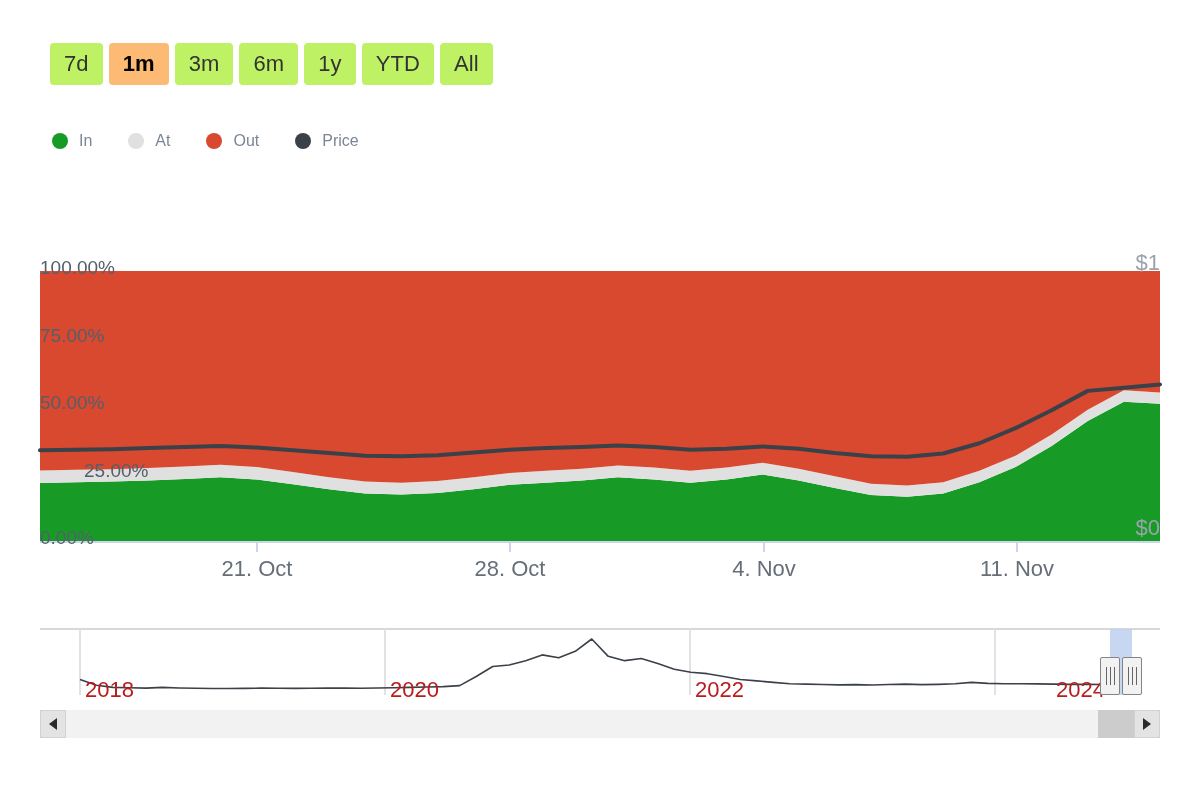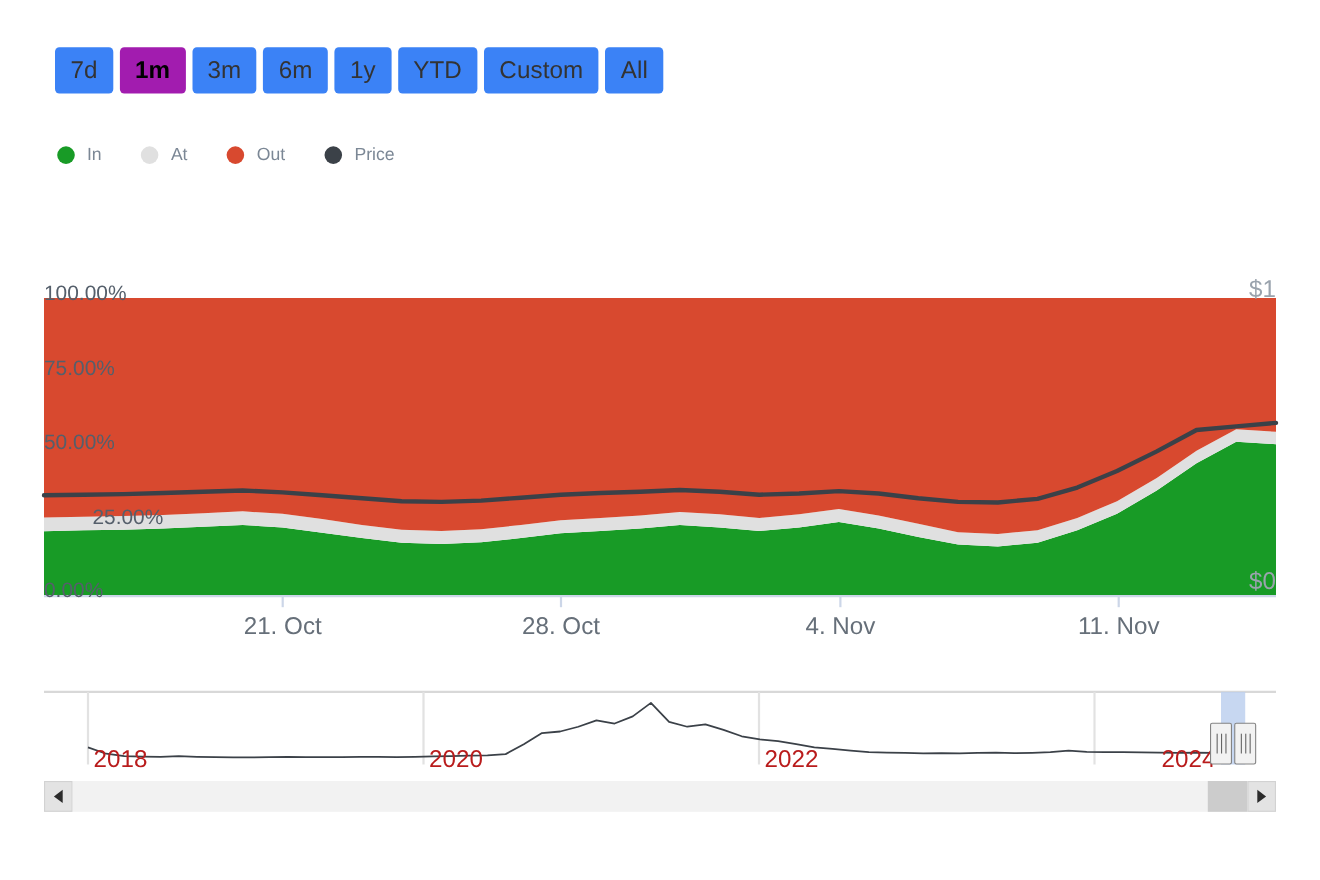--- a/index.html
+++ b/index.html
@@ -27,31 +27,31 @@
   }
   .range-btn {
     display: inline-flex;
     align-items: center;
     justify-content: center;
     height: 42px;
     padding: 0 14px;
     box-sizing: border-box;
     border: none;
     border-radius: 4px;
-    background: #3b82f6;
+    background: #bef264;
     color: #333333;
     font-family: "Liberation Sans", sans-serif;
     font-size: 22px;
     line-height: 42px;
     letter-spacing: 0.1px;
     cursor: pointer;
     white-space: nowrap;
   }
   .range-btn.selected {
-    background: #a21caf;
+    background: #fdba74;
     color: #000000;
     font-weight: bold;
   }
 
   
   #legend {
     position: absolute;
     left: 52px;
     top: 133px;
     display: flex;
@@ -212,21 +212,20 @@
 </head>
 <body>
 
 <div id="range-selector">
     <button class="range-btn">7d</button>
     <button class="range-btn selected">1m</button>
     <button class="range-btn">3m</button>
     <button class="range-btn">6m</button>
     <button class="range-btn">1y</button>
     <button class="range-btn">YTD</button>
-    <button class="range-btn">Custom</button>
     <button class="range-btn">All</button>
   </div>
 
 <div id="legend">
     <div class="legend-item">
       <span class="legend-dot" style="background: rgb(24, 155, 38);"></span>
       <span class="legend-label">In</span>
     </div>
     <div class="legend-item">
       <span class="legend-dot" style="background: rgb(224, 224, 224);"></span>

